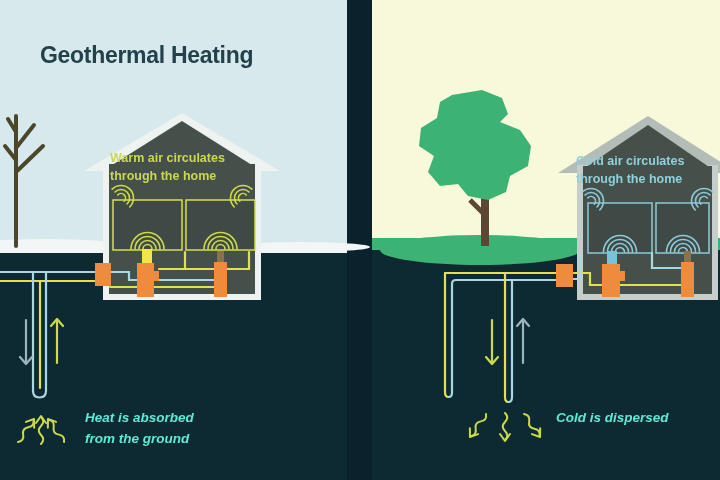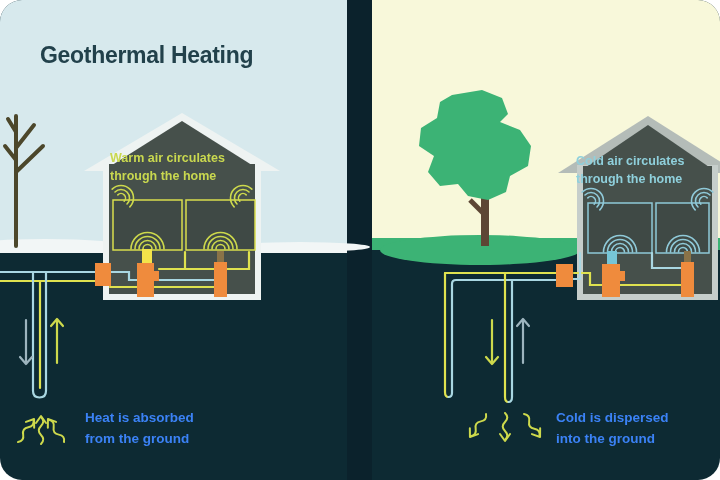--- a/index.html
+++ b/index.html
@@ -1,33 +1,32 @@
 <!DOCTYPE html>
 <html><head>
 <meta charset="utf-8">
 <style>
   html,body{margin:0;padding:0;}
   .canvas{
     position:relative;width:720px;height:480px;overflow:hidden;
     background:#0d2a33;
     font-family:"Liberation Sans","DejaVu Sans",sans-serif;
-    border-radius:22px;
   }
   .abs{position:absolute;}
   .sky-left{left:0;top:0;width:347px;height:253px;background:#d7e9ed;}
   .sky-right{left:372px;top:0;width:348px;height:250px;background:#f8f8da;}
   .divider{left:347px;top:0;width:25px;height:480px;background:#0b222c;}
   svg.scene{left:0;top:0;width:720px;height:480px;z-index:2;}
   .txt{z-index:3;font-weight:700;}
   .title-left{left:40px;top:42px;font-size:23px;letter-spacing:-0.3px;color:#22414b;}
   .title-right{left:505px;top:45px;font-size:21.5px;letter-spacing:-0.3px;color:#2a3c35;}
   .house-label{width:146px;text-align:left;font-size:12.5px;line-height:18px;}
   .hl-left{left:110px;top:149px;color:#c9d84f;}
   .hl-right{left:576px;top:152px;color:#8fd0dc;}
-  .caption{font-size:13.5px;line-height:21px;color:#3b82f6;}
+  .caption{font-size:13.5px;line-height:21px;color:#5eead4;font-style:italic;}
   .cap-left{left:85px;top:407px;}
   .cap-right{left:556px;top:407px;}
   
   .py{stroke:#dfe24f;stroke-width:2.2;fill:none;stroke-linecap:round;}
   .pb{stroke:#a9d7e2;stroke-width:2.2;fill:none;stroke-linecap:round;}
   .arc-y{stroke:#cdd94c;stroke-width:1.6;fill:none;stroke-linecap:round;}
   .arc-b{stroke:#8fc9d8;stroke-width:1.6;fill:none;stroke-linecap:round;}
   .arr-y{stroke:#cdd94c;stroke-width:2.2;fill:none;stroke-linecap:round;stroke-linejoin:round;}
   .arr-g{stroke:#9db4be;stroke-width:2.2;fill:none;stroke-linecap:round;stroke-linejoin:round;}
   .sq{stroke:#cdd94c;stroke-width:2;fill:none;stroke-linecap:round;stroke-linejoin:round;}
@@ -250,16 +249,15 @@
     <div>Cold air circulates</div>
     <div>through the home</div>
   </div>
 
   <div class="abs txt caption cap-left">
     <div>Heat is absorbed</div>
     <div>from the ground</div>
   </div>
   <div class="abs txt caption cap-right">
     <div>Cold is dispersed</div>
-    <div>into the ground</div>
   </div>
 
 </div>
 
 </body></html>

